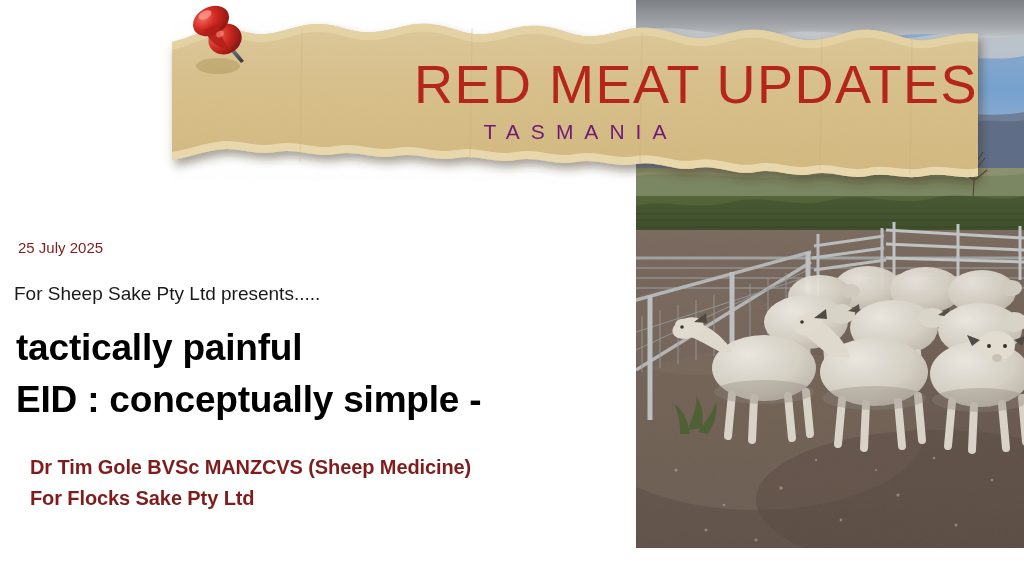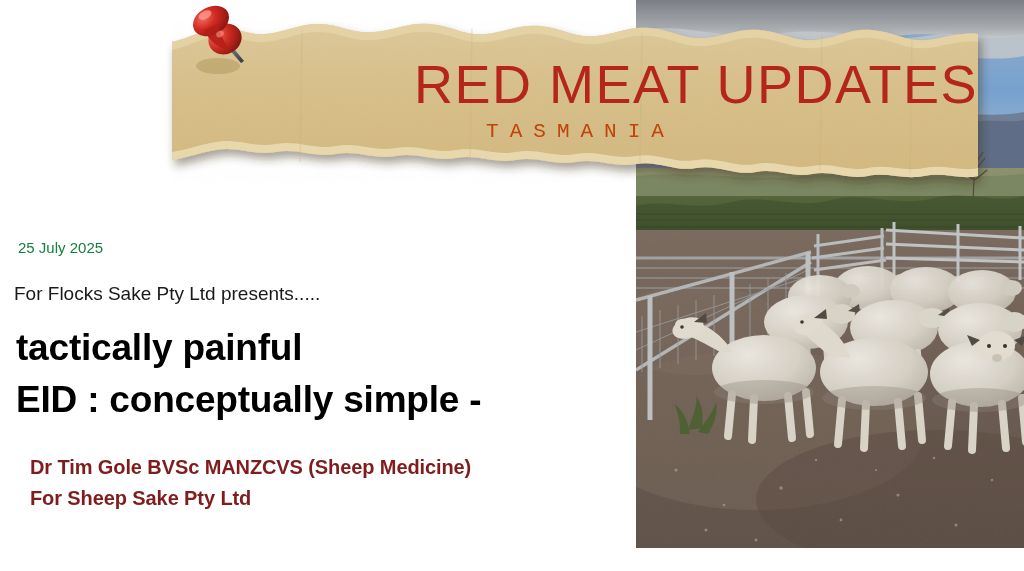--- a/index.html
+++ b/index.html
@@ -52,45 +52,45 @@
     line-height: 60px;
     letter-spacing: 1.5px;
     color: #b4261c;
     white-space: nowrap;
   }
   .wordmark-sub {
     position: absolute;
     left: 0; right: 0;
     top: 108px;
     text-align: center;
-    font-family: Liberation Mono, monospace;
+    font-family: Liberation Sans, sans-serif;
     font-weight: 400;
     font-size: 21px;
     line-height: 24px;
     letter-spacing: 11px;
     text-indent: 11px;
-    color: #c2410c;
+    color: #701a75;
     white-space: nowrap;
   }
 
   
   .pushpin {
     position: absolute;
     left: 186px; top: 0px;
     width: 72px; height: 72px;
   }
   .pushpin svg { display: block; width: 100%; height: 100%; }
 
   
   .date-line {
     position: absolute;
     left: 18px; top: 238px;
     font-size: 15px;
     line-height: 20px;
-    color: #15803d;
+    color: #7f1d1d;
     font-weight: 400;
   }
   .presents-line {
     position: absolute;
     left: 14px; top: 282px;
     font-size: 19px;
     line-height: 24px;
     color: #1a1a1a;
     font-weight: 400;
   }
@@ -478,25 +478,25 @@
 
       <path d="M18,30 C24,42 32,48 44,50 C38,42 34,34 32,24 Z" fill="#b21f19" opacity="0.9"></path>
 
       <ellipse cx="19" cy="15" rx="7" ry="4" transform="rotate(-28 19 15)" fill="#ff9d92" opacity="0.75"></ellipse>
       <ellipse cx="34" cy="34" rx="4" ry="3" transform="rotate(-28 34 34)" fill="#ff9182" opacity="0.6"></ellipse>
     </svg>
   </div>
 
   <div class="date-line">25 July 2025</div>
 
-  <div class="presents-line">For Flocks Sake Pty Ltd presents.....</div>
+  <div class="presents-line">For Sheep Sake Pty Ltd presents.....</div>
 
   <div class="main-title">
     <div>tactically painful</div>
     <div>EID : conceptually simple -</div>
   </div>
 
   <div class="author-block">
     <div>Dr Tim Gole BVSc MANZCVS (Sheep Medicine)</div>
-    <div>For Sheep Sake Pty Ltd</div>
+    <div>For Flocks Sake Pty Ltd</div>
   </div>
 
 </div>
 
 </body></html>

